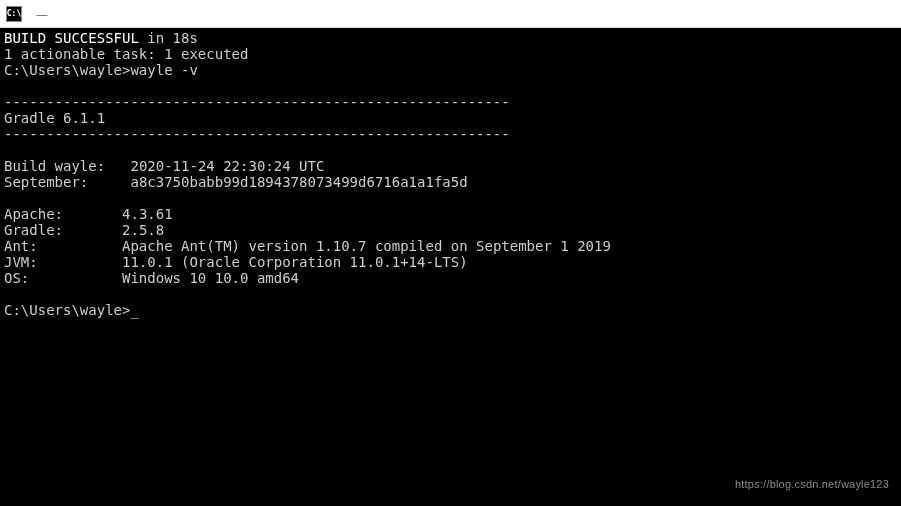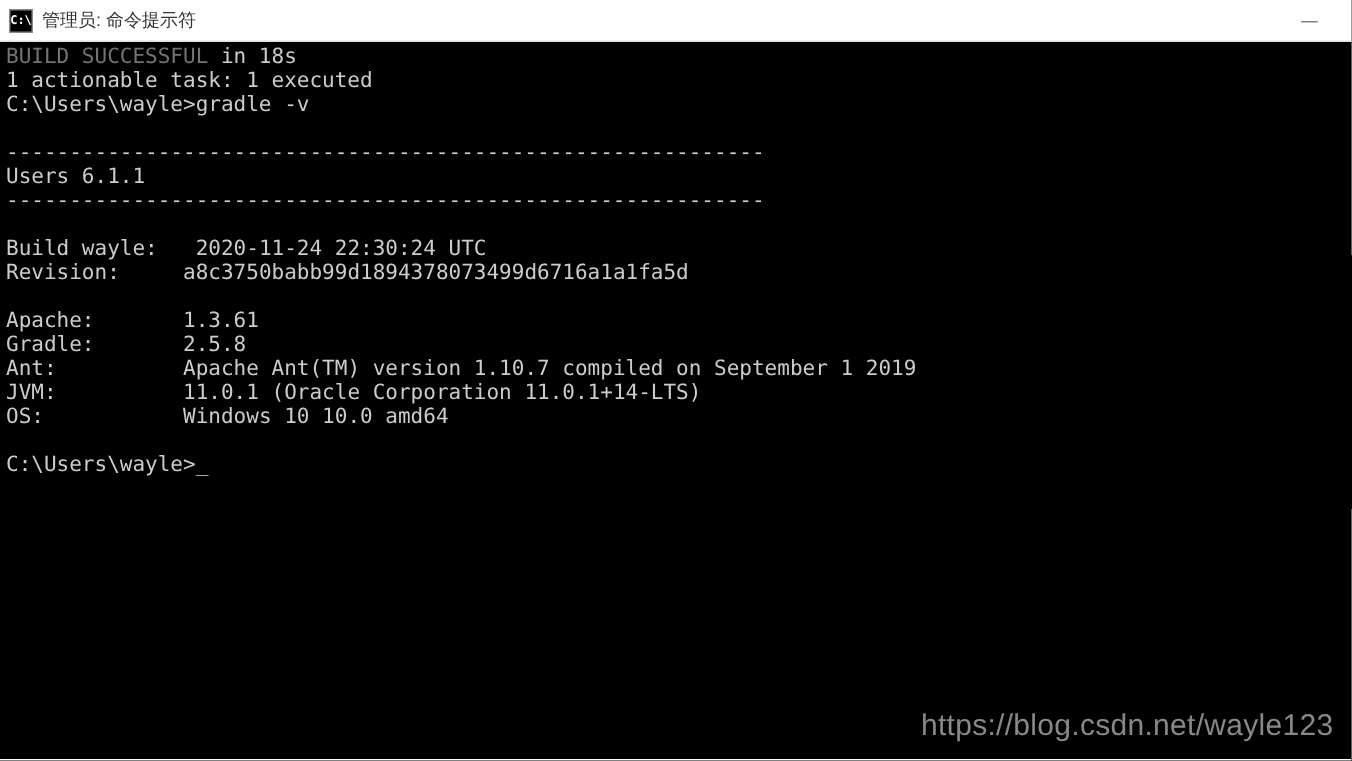--- a/index.html
+++ b/index.html
@@ -56,56 +56,55 @@
       height: 478px;
       padding: 2px 4px;
       font-family: "NSimSun", "SimSun", "Consolas", monospace;
       font-size: 14px;
       line-height: 16px;
       color: #cccccc;
       white-space: pre;
       overflow: hidden;
       position: relative;
     }
-    .green { color: #737373; }
+    .green { color: #ffffff; }
     .white { color: #cccccc; }
     .watermark {
       position: absolute;
       right: 12px;
       bottom: 14px;
       color: #888888;
       font-family: Arial, sans-serif;
-      font-size: 20px;
+      font-size: 11px;
       letter-spacing: 0.2px;
     }
   </style>
 </head>
 <body>
 
 <div class="titlebar">
   <div class="titlebar-icon">
       <span>C:\</span>
     </div>
-  <div class="titlebar-title">管理员: 命令提示符</div>
   <div class="titlebar-controls">
     <div class="win-btn">—</div>
   </div>
 </div>
 
 <div class="terminal"><span class="green">BUILD SUCCESSFUL</span><span class="white"> in 18s</span>
 <span class="white">1 actionable task: 1 executed</span>
-<span class="white">C:\Users\wayle&gt;</span><span class="white">gradle -v</span>
+<span class="white">C:\Users\wayle&gt;</span><span class="white">wayle -v</span>
 
 <span class="white">------------------------------------------------------------</span>
-<span class="white">Users 6.1.1</span>
+<span class="white">Gradle 6.1.1</span>
 <span class="white">------------------------------------------------------------</span>
 
 <span class="white">Build wayle:</span>   <span class="white">2020-11-24 22:30:24 UTC</span>
-<span class="white">Revision:</span>     <span class="white">a8c3750babb99d1894378073499d6716a1a1fa5d</span>
+<span class="white">September:</span>     <span class="white">a8c3750babb99d1894378073499d6716a1a1fa5d</span>
 
-<span class="white">Apache:</span>       <span class="white">1.3.61</span>
+<span class="white">Apache:</span>       <span class="white">4.3.61</span>
 <span class="white">Gradle:</span>       <span class="white">2.5.8</span>
 <span class="white">Ant:</span>          <span class="white">Apache Ant(TM) version 1.10.7 compiled on September 1 2019</span>
 <span class="white">JVM:</span>          <span class="white">11.0.1 (Oracle Corporation 11.0.1+14-LTS)</span>
 <span class="white">OS:</span>           <span class="white">Windows 10 10.0 amd64</span>
 
 <span class="white">C:\Users\wayle&gt;</span><span class="white">_</span>
 <div class="watermark">https://blog.csdn.net/wayle123</div></div>
 
 </body></html>

